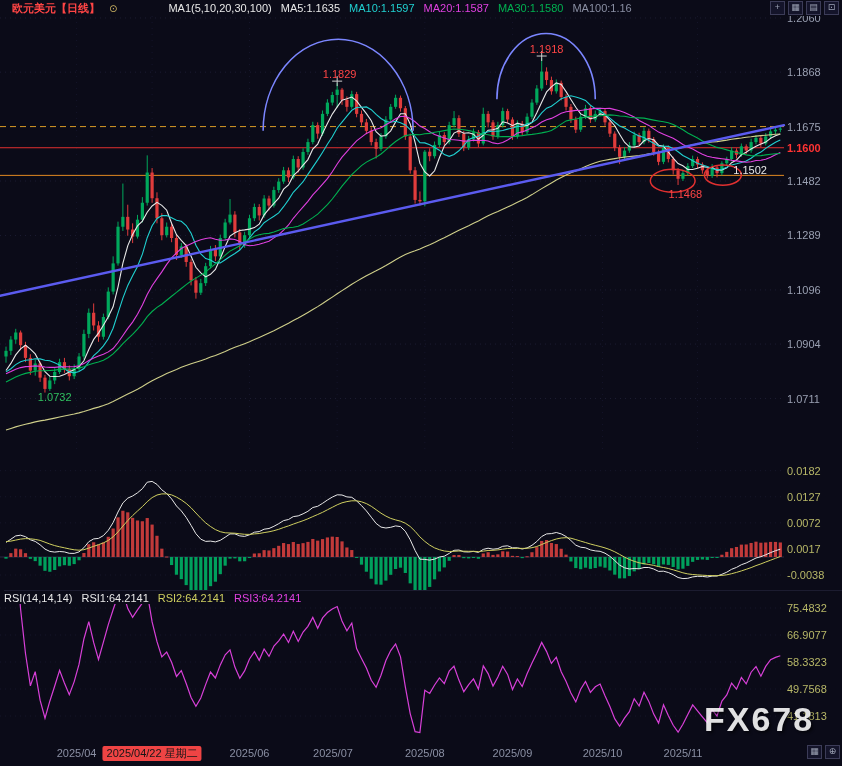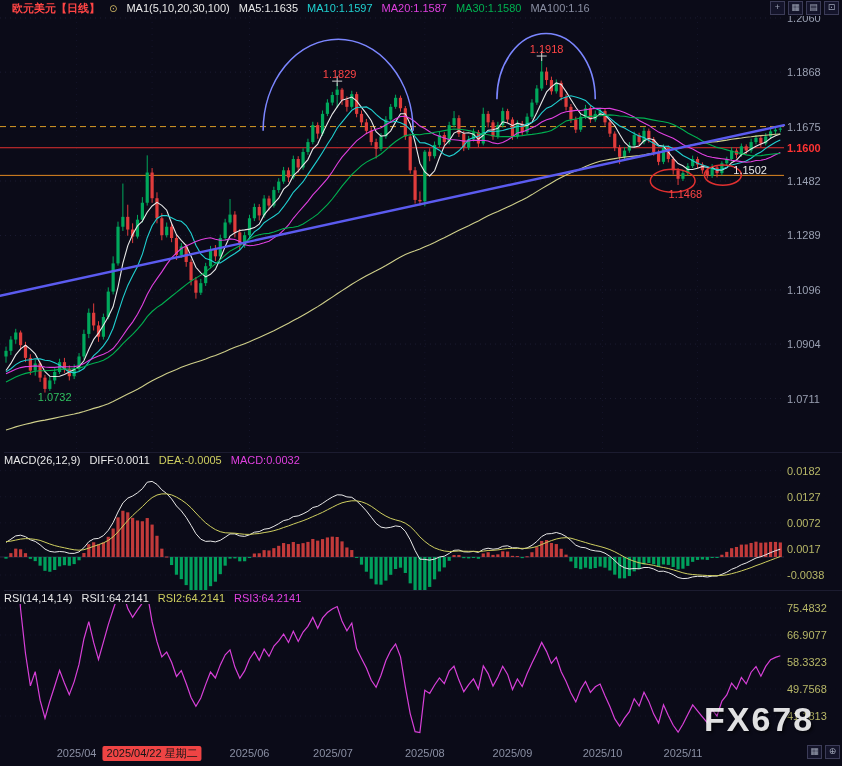--- a/index.html
+++ b/index.html
@@ -2,21 +2,21 @@
 <html><head>
 <meta charset="utf-8">
 <style>
   html,body{margin:0;padding:0;background:#000;}
   .app{position:relative;width:842px;height:766px;background:#0b0b18;overflow:hidden;
        font-family:"Liberation Sans","DejaVu Sans",sans-serif;}
   .hdr{position:absolute;top:0;left:0;width:842px;height:16px;display:flex;align-items:center;
        gap:9px;padding-left:4px;font-size:11px;color:#ccc;z-index:6;box-sizing:border-box;}
   .sym{color:#ff4545;font-weight:bold;margin-left:8px;}
   .hdr-icon{color:#c8b060;font-size:10px;}
-  .magroup{color:#e8e8e8;}
+  .magroup{color:#e8e8e8;margin-left:42px;}
   .mv{white-space:nowrap;}
   .toolbar{margin-left:auto;display:flex;gap:3px;padding-right:3px;}
   .tbicon{width:13px;height:12px;border:1px solid #3c3c58;color:#9aa0b2;font-size:9px;
           line-height:11px;text-align:center;background:#14142a;cursor:pointer;}
   svg{position:absolute;left:0;display:block;}
   svg text{font-family:"Liberation Sans","DejaVu Sans",sans-serif;}
   .subhdr{position:absolute;left:4px;height:14px;display:flex;gap:9px;font-size:11px;color:#e8e8e8;
           z-index:5;align-items:center;border-top:1px solid #1c1c30;width:838px;}
   .xaxis{position:absolute;top:742px;left:0;width:842px;height:24px;font-size:11px;color:#8a8fa3;z-index:5;padding-left:36px;}
   .xtick{position:absolute;top:5px;transform:translateX(-50%);white-space:nowrap;}
@@ -412,28 +412,20 @@
       <text x="787" y="60.135401974612215" font-size="11" fill="#9aa0b2">1.1868</text>
       <text x="787" y="114.57827926657299" font-size="11" fill="#9aa0b2">1.1675</text>
       <text x="787" y="169.02115655853314" font-size="11" fill="#9aa0b2">1.1482</text>
       <text x="787" y="223.4640338504939" font-size="11" fill="#9aa0b2">1.1289</text>
       <text x="787" y="277.9069111424547" font-size="11" fill="#9aa0b2">1.1096</text>
       <text x="787" y="332.06770098730624" font-size="11" fill="#9aa0b2">1.0904</text>
       <text x="787" y="386.51057827926707" font-size="11" fill="#9aa0b2">1.0711</text>
       <text x="787" y="135.73483779971843" font-size="11" fill="#ff3333" font-weight="bold">1.1600</text>
     </svg>
 
-  <div class="subhdr" style="top:452px">
-    <span>MACD(26,12,9)</span>
-    <span id="macd-items" style="display:flex;gap:9px;">
-        <span class="mv" style="color: rgb(232, 232, 232);">DIFF:0.0011</span>
-        <span class="mv" style="color: rgb(207, 207, 96);">DEA:-0.0005</span>
-        <span class="mv" style="color: rgb(224, 64, 224);">MACD:0.0032</span>
-      </span>
-  </div>
 
   <svg id="macd-svg" style="top:466px" width="842" height="124">
       <line x1="0" y1="4.640999999999991" x2="784" y2="4.640999999999991" stroke="#17172b" stroke-dasharray="1,4"></line>
       <text x="787" y="8.640999999999991" font-size="11" fill="#b8b868">0.0182</text>
       <line x1="0" y1="30.738500000000002" x2="784" y2="30.738500000000002" stroke="#17172b" stroke-dasharray="1,4"></line>
       <text x="787" y="34.7385" font-size="11" fill="#b8b868">0.0127</text>
       <line x1="0" y1="56.836" x2="784" y2="56.836" stroke="#17172b" stroke-dasharray="1,4"></line>
       <text x="787" y="60.836" font-size="11" fill="#b8b868">0.0072</text>
       <line x1="0" y1="82.9335" x2="784" y2="82.9335" stroke="#17172b" stroke-dasharray="1,4"></line>
       <text x="787" y="86.9335" font-size="11" fill="#b8b868">0.0017</text>

